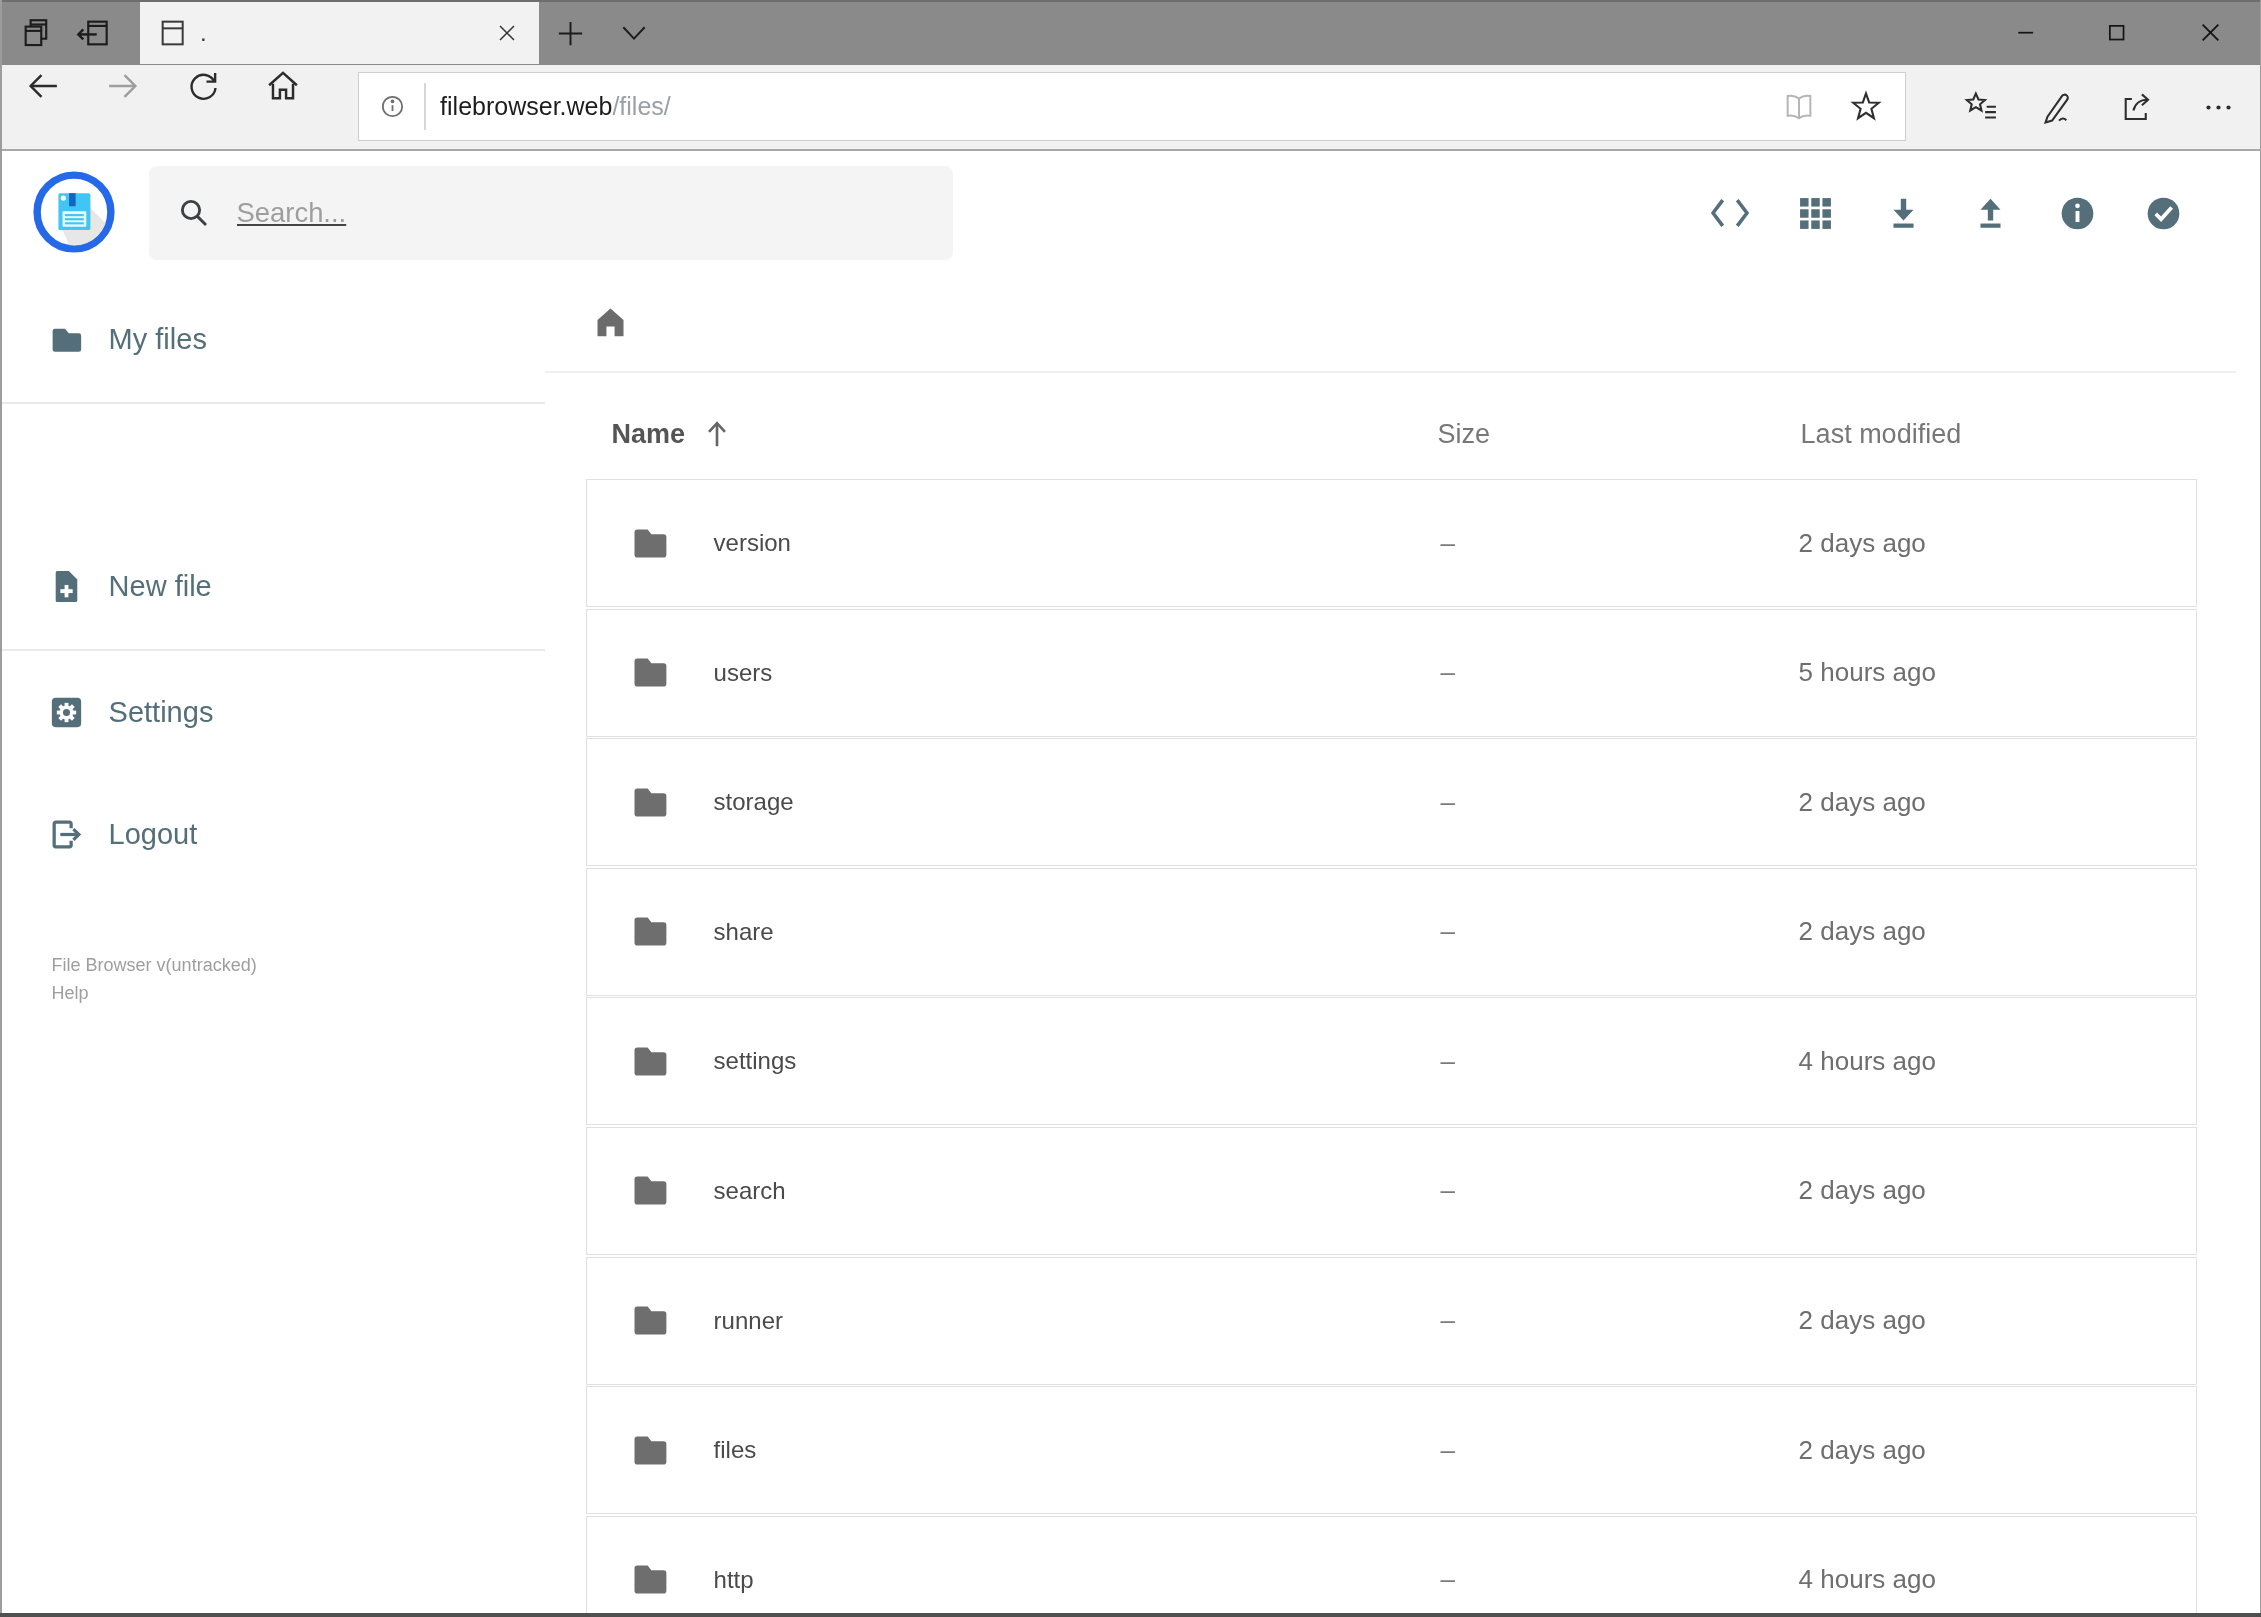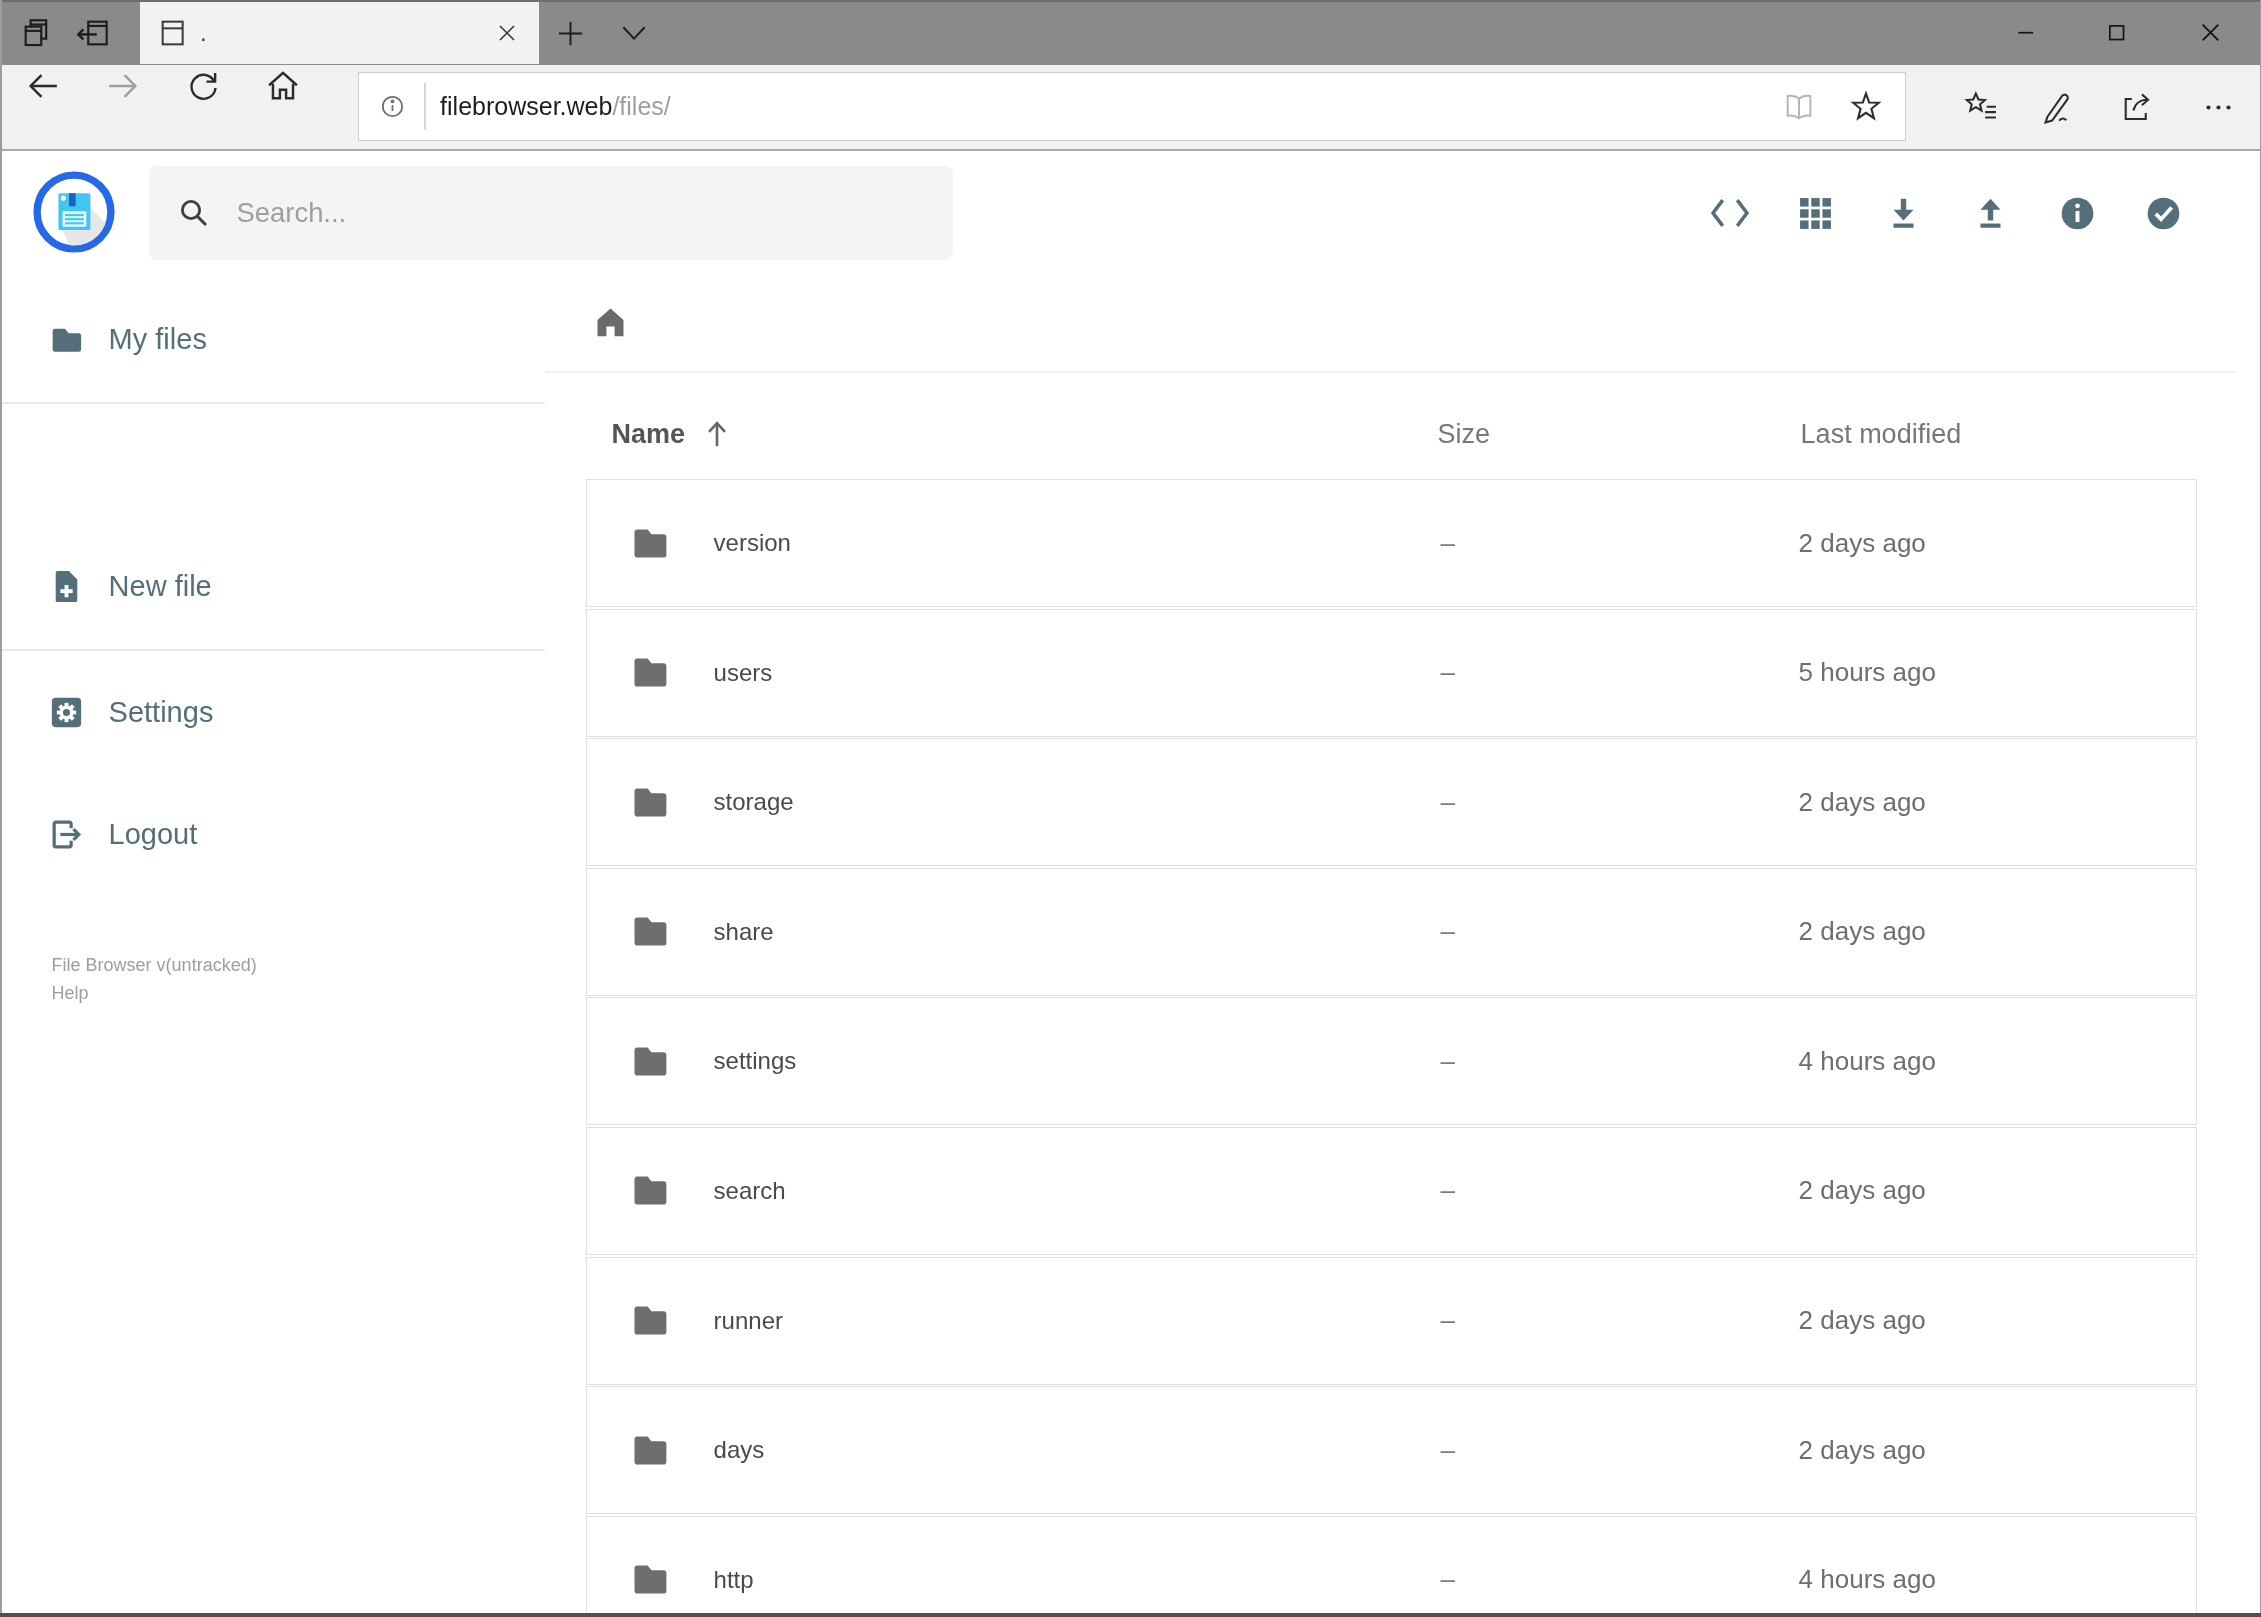--- a/index.html
+++ b/index.html
@@ -32,21 +32,21 @@
   .url .path{color:#9aa0a6;}
   .ab-spacer{flex:1;}
   .chrome-ic{position:absolute;top:107px;transform:translate(-50%,-50%);width:58px;height:58px;display:flex;align-items:center;justify-content:center;color:#2d2d2d;}
 
   
   .page{left:1.6px;top:153px;width:2234px;height:1460px;background:#fff;overflow:hidden;}
 
   
   .logo{left:31px;top:18px;width:82px;height:82px;}
   .searchbox{left:147px;top:13px;width:804px;height:94px;background:#f4f4f4;border-radius:8px;display:flex;align-items:center;}
-  .searchbox input{border:none;outline:none;background:transparent;font-size:27.4px;color:#444;width:646px;margin-left:22.6px;font-family:"Liberation Sans",sans-serif;}
+  .searchbox input{border:none;outline:none;background:transparent;font-size:27.4px;color:#444;width:646px;margin-left:22.6px;font-family:"Liberation Sans",sans-serif;text-decoration:underline;}
   .searchbox input::placeholder{color:#9e9e9e;}
   .mag{margin-left:27.4px;color:#3d4043;}
   .act-btn{position:absolute;top:60px;transform:translate(-50%,-50%);width:58px;height:58px;display:flex;align-items:center;justify-content:center;color:#546e7a;}
 
   
   .side-item{position:absolute;left:0;width:543px;height:50px;display:flex;align-items:center;color:#546e7a;cursor:default;}
   .side-item .ic{margin-left:46px;}
   .side-item .lbl{margin-left:24px;font-size:29px;}
   .side-div{position:absolute;left:0;width:543px;height:1.6px;background:#eaeaea;}
   .side-footer{position:absolute;left:50px;top:798px;font-size:18px;color:#9e9e9e;line-height:28px;}
@@ -437,21 +437,21 @@
     <span class="sz">–</span>
     <span class="md">2 days ago</span>
   </div>
 
   <div class="file-row">
     <span class="fic">
       <svg width="45" height="45" viewBox="0 0 48 48" fill="currentColor">
               <path d="M8 12a3 3 0 0 1 3-3h11l4 5h13a3 3 0 0 1 3 3v19a3 3 0 0 1-3 3H11a3 3 0 0 1-3-3z"></path>
             </svg>
     </span>
-    <span class="nm">days</span>
+    <span class="nm">files</span>
     <span class="sz">–</span>
     <span class="md">2 days ago</span>
   </div>
 
   <div class="file-row">
     <span class="fic">
       <svg width="45" height="45" viewBox="0 0 48 48" fill="currentColor">
               <path d="M8 12a3 3 0 0 1 3-3h11l4 5h13a3 3 0 0 1 3 3v19a3 3 0 0 1-3 3H11a3 3 0 0 1-3-3z"></path>
             </svg>
     </span>

